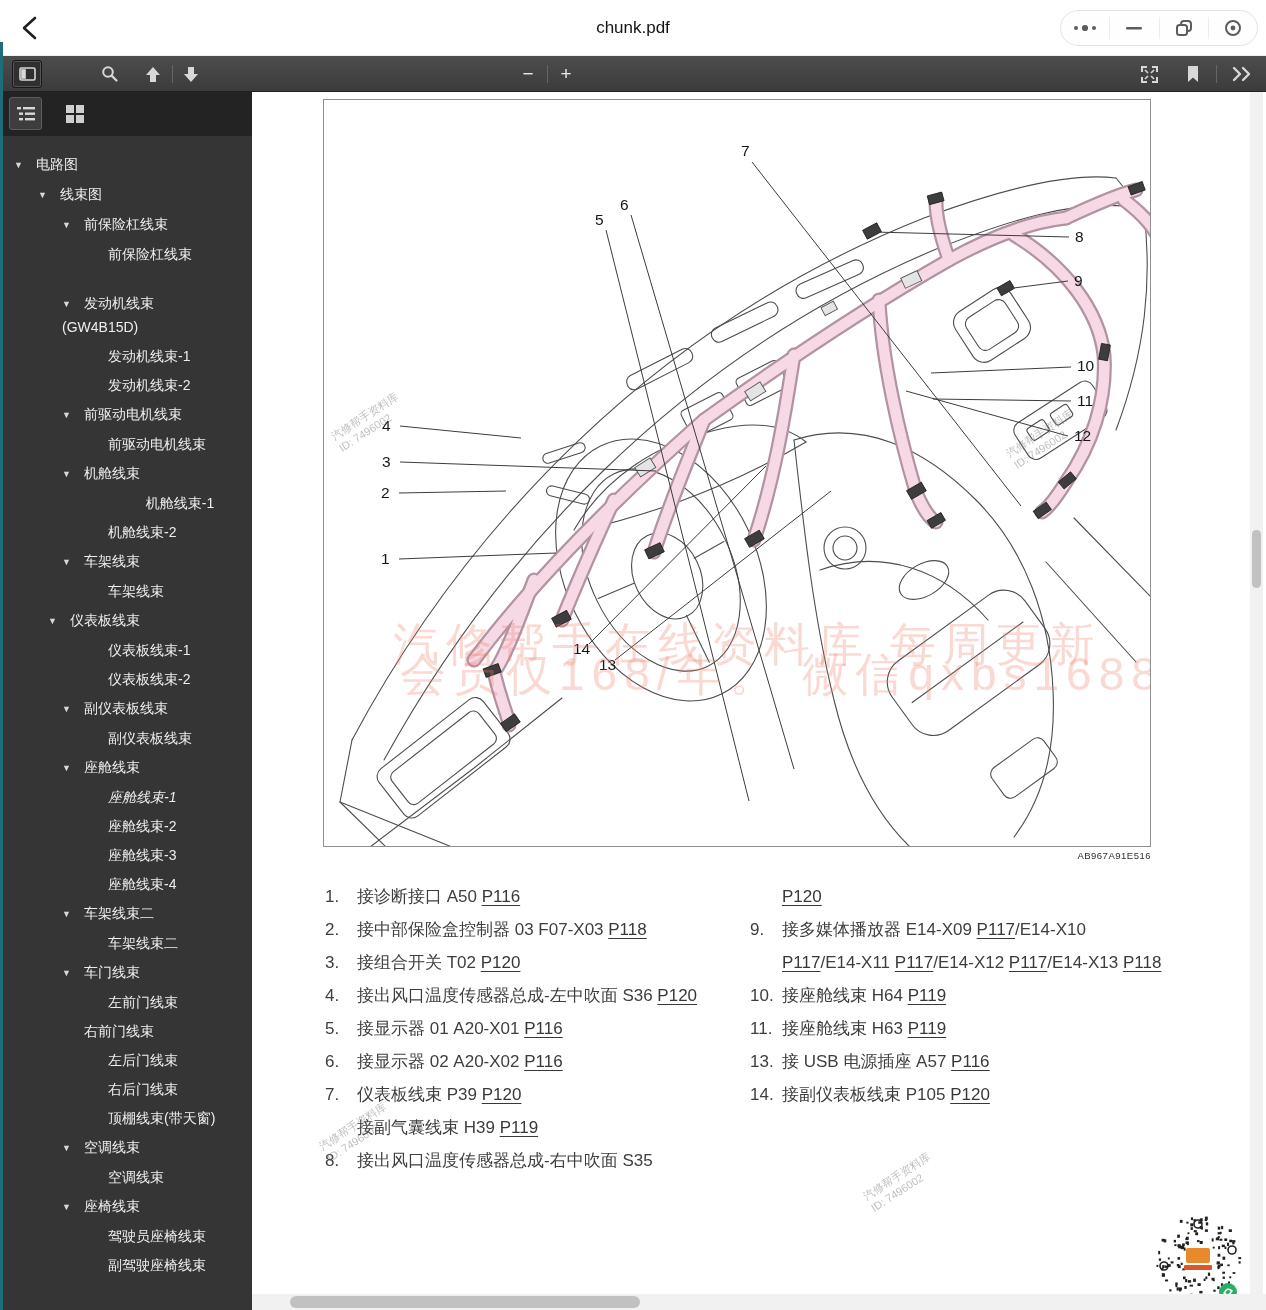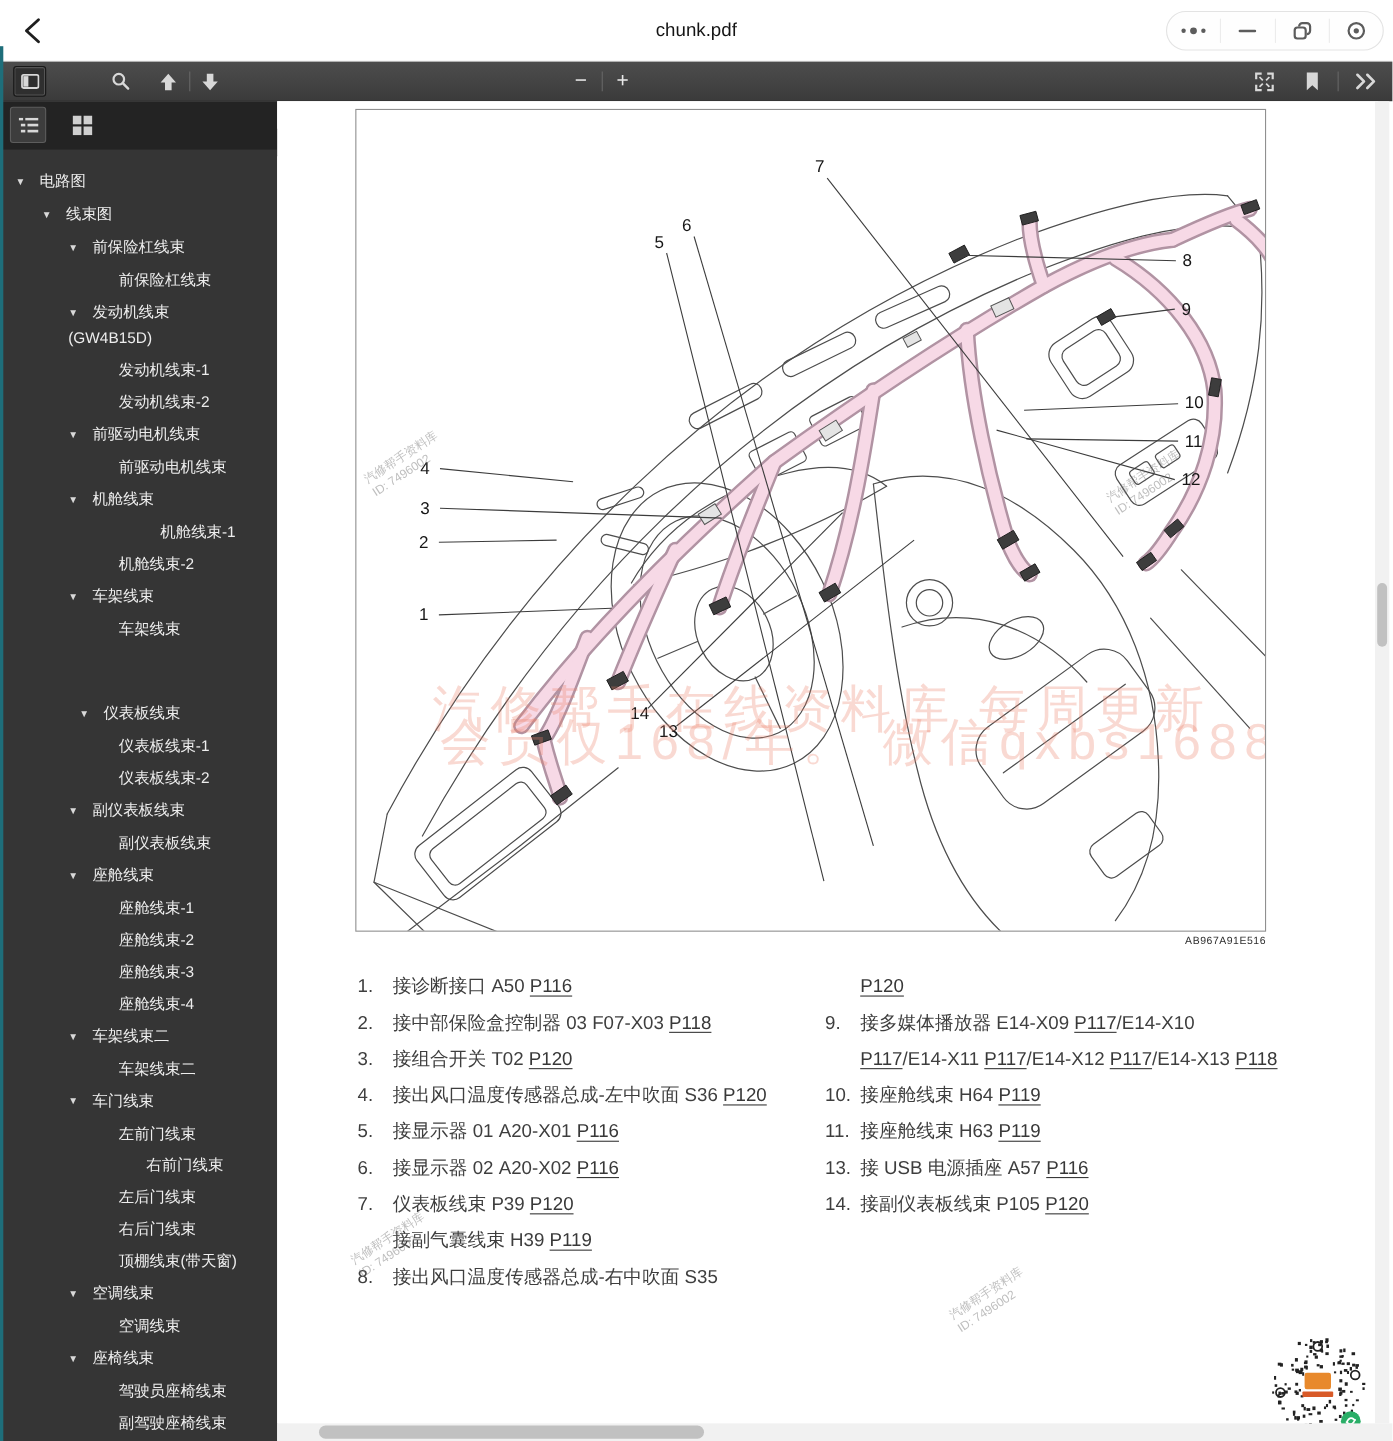--- a/index.html
+++ b/index.html
@@ -205,46 +205,46 @@
             <rect x="10" y="10" width="8" height="8"></rect>
         </g>
       </svg>
     </div>
   </div>
   <div class="tree" id="tree" data-interactable="false">
       <div class="tree-row" data-interactable="true" style="padding-left: 14px;"><span class="tri" data-interactable="true">▼</span><span data-interactable="false">电路图</span></div>
       <div class="tree-row" data-interactable="true" style="padding-left: 38px;"><span class="tri" data-interactable="true">▼</span><span data-interactable="false">线束图</span></div>
       <div class="tree-row" data-interactable="true" style="padding-left: 62px;"><span class="tri" data-interactable="true">▼</span><span data-interactable="false">前保险杠线束</span></div>
       <div class="tree-row" data-interactable="true" style="padding-left: 108px;"><span data-interactable="false">前保险杠线束</span></div>
-      <div class="tree-row two" data-interactable="true" style="padding-left: 62px;"><span class="tri" data-interactable="true">▼</span><span data-interactable="false">发动机线束
+      <div class="tree-row two" data-interactable="true" style="padding-left: 62px; margin-top: 20px;"><span class="tri" data-interactable="true">▼</span><span data-interactable="false">发动机线束
 (GW4B15D)</span></div>
       <div class="tree-row" data-interactable="true" style="padding-left: 108px;"><span data-interactable="false">发动机线束-1</span></div>
       <div class="tree-row" data-interactable="true" style="padding-left: 108px;"><span data-interactable="false">发动机线束-2</span></div>
       <div class="tree-row" data-interactable="true" style="padding-left: 62px;"><span class="tri" data-interactable="true">▼</span><span data-interactable="false">前驱动电机线束</span></div>
       <div class="tree-row" data-interactable="true" style="padding-left: 108px;"><span data-interactable="false">前驱动电机线束</span></div>
       <div class="tree-row" data-interactable="true" style="padding-left: 62px;"><span class="tri" data-interactable="true">▼</span><span data-interactable="false">机舱线束</span></div>
       <div class="tree-row" data-interactable="true" style="padding-left: 108px; text-align: center;"><span data-interactable="false">机舱线束-1</span></div>
       <div class="tree-row" data-interactable="true" style="padding-left: 108px;"><span data-interactable="false">机舱线束-2</span></div>
       <div class="tree-row" data-interactable="true" style="padding-left: 62px;"><span class="tri" data-interactable="true">▼</span><span data-interactable="false">车架线束</span></div>
       <div class="tree-row" data-interactable="true" style="padding-left: 108px;"><span data-interactable="false">车架线束</span></div>
-      <div class="tree-row" data-interactable="true" style="padding-left: 72px; margin-top: 48px;"><span class="tri" data-interactable="true">▼</span><span data-interactable="false">仪表板线束</span></div>
+      <div class="tree-row" data-interactable="true" style="padding-left: 48px;"><span class="tri" data-interactable="true">▼</span><span data-interactable="false">仪表板线束</span></div>
       <div class="tree-row" data-interactable="true" style="padding-left: 108px;"><span data-interactable="false">仪表板线束-1</span></div>
       <div class="tree-row" data-interactable="true" style="padding-left: 108px;"><span data-interactable="false">仪表板线束-2</span></div>
       <div class="tree-row" data-interactable="true" style="padding-left: 62px;"><span class="tri" data-interactable="true">▼</span><span data-interactable="false">副仪表板线束</span></div>
       <div class="tree-row" data-interactable="true" style="padding-left: 108px;"><span data-interactable="false">副仪表板线束</span></div>
       <div class="tree-row" data-interactable="true" style="padding-left: 62px;"><span class="tri" data-interactable="true">▼</span><span data-interactable="false">座舱线束</span></div>
-      <div class="tree-row" data-interactable="true" style="padding-left: 108px;"><span data-interactable="false">座舱线束-1</span></div>
+      <div class="tree-row" data-interactable="true" style="padding-left: 108px; font-style: italic;"><span data-interactable="false">座舱线束-1</span></div>
       <div class="tree-row" data-interactable="true" style="padding-left: 108px;"><span data-interactable="false">座舱线束-2</span></div>
       <div class="tree-row" data-interactable="true" style="padding-left: 108px;"><span data-interactable="false">座舱线束-3</span></div>
       <div class="tree-row" data-interactable="true" style="padding-left: 108px;"><span data-interactable="false">座舱线束-4</span></div>
       <div class="tree-row" data-interactable="true" style="padding-left: 62px;"><span class="tri" data-interactable="true">▼</span><span data-interactable="false">车架线束二</span></div>
       <div class="tree-row" data-interactable="true" style="padding-left: 108px;"><span data-interactable="false">车架线束二</span></div>
       <div class="tree-row" data-interactable="true" style="padding-left: 62px;"><span class="tri" data-interactable="true">▼</span><span data-interactable="false">车门线束</span></div>
       <div class="tree-row" data-interactable="true" style="padding-left: 108px;"><span data-interactable="false">左前门线束</span></div>
-      <div class="tree-row" data-interactable="true" style="padding-left: 84px; text-align: center;"><span data-interactable="false">右前门线束</span></div>
+      <div class="tree-row" data-interactable="true" style="padding-left: 84px;"><span data-interactable="false">右前门线束</span></div>
       <div class="tree-row" data-interactable="true" style="padding-left: 108px;"><span data-interactable="false">左后门线束</span></div>
       <div class="tree-row" data-interactable="true" style="padding-left: 108px;"><span data-interactable="false">右后门线束</span></div>
       <div class="tree-row" data-interactable="true" style="padding-left: 108px;"><span data-interactable="false">顶棚线束(带天窗)</span></div>
       <div class="tree-row" data-interactable="true" style="padding-left: 62px;"><span class="tri" data-interactable="true">▼</span><span data-interactable="false">空调线束</span></div>
       <div class="tree-row" data-interactable="true" style="padding-left: 108px;"><span data-interactable="false">空调线束</span></div>
       <div class="tree-row" data-interactable="true" style="padding-left: 62px;"><span class="tri" data-interactable="true">▼</span><span data-interactable="false">座椅线束</span></div>
       <div class="tree-row" data-interactable="true" style="padding-left: 108px;"><span data-interactable="false">驾驶员座椅线束</span></div>
       <div class="tree-row" data-interactable="true" style="padding-left: 108px;"><span data-interactable="false">副驾驶座椅线束</span></div>
     </div>
 </div>

